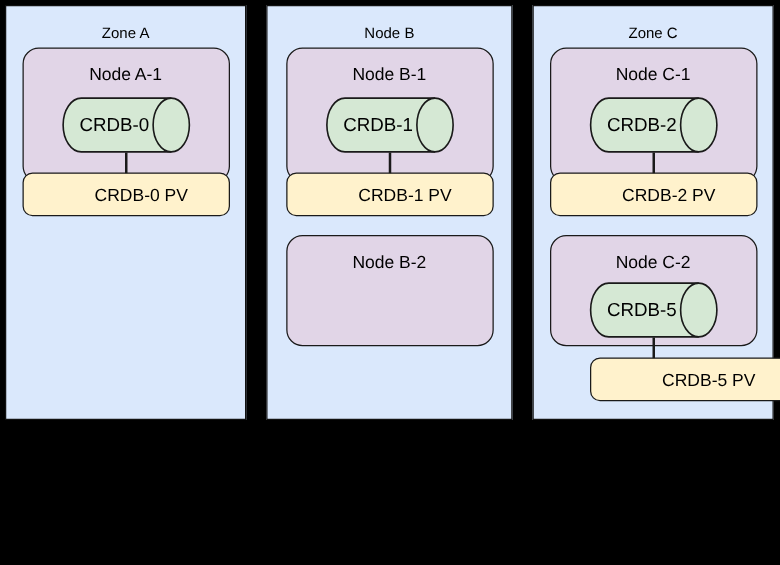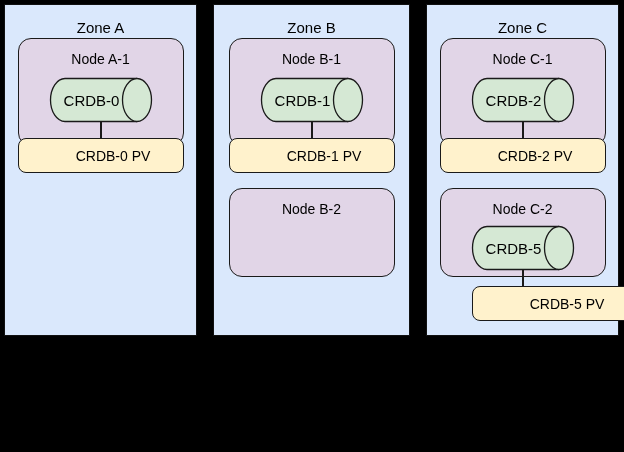--- a/index.html
+++ b/index.html
@@ -24,21 +24,21 @@
     border: 1.5px solid #111111;
     box-sizing: border-box;
   }
   .zone-a { left: 4px;   width: 193px; }
   .zone-b { left: 213px; width: 197px; }
   .zone-c { left: 426px; width: 193px; text-decoration: underline; }
   .zone-title {
     position: absolute;
     top: 14px; left: 0; right: 0;
     text-align: center;
-    font-size: 15px;
+    font-size: 12px;
   }
   .node {
     position: absolute;
     left: 50%;
     transform: translateX(-50%);
     width: 166px;
     background: #e1d5e7;
     border: 1.3px solid #1a1a1a;
     border-radius: 13px;
     box-sizing: border-box;
@@ -114,21 +114,21 @@
         <span class="cyl-label">CRDB-0</span>
       </div>
     </div>
     <div class="connector connector-1"></div>
     <div class="pv pv-1">
       <span>CRDB-0 PV</span>
     </div>
   </div>
 
   <div class="zone zone-b">
-    <div class="zone-title">Zone B</div>
+    <div class="zone-title">Node B</div>
     <div class="node node-1">
       <div class="node-title">Node B-1</div>
       <div class="cyl">
         <svg width="104" height="46" viewBox="0 0 104 46">
           <path d="M 88 1.5 L 16 1.5 A 14.5 21.5 0 0 0 16 44.5 L 88 44.5" fill="#d5e8d4" stroke="#1a1a1a" stroke-width="1.3"></path>
           <ellipse cx="88" cy="23" rx="14.5" ry="21.5" fill="#d5e8d4" stroke="#1a1a1a" stroke-width="1.3"></ellipse>
         </svg>
         <span class="cyl-label">CRDB-1</span>
       </div>
     </div>

